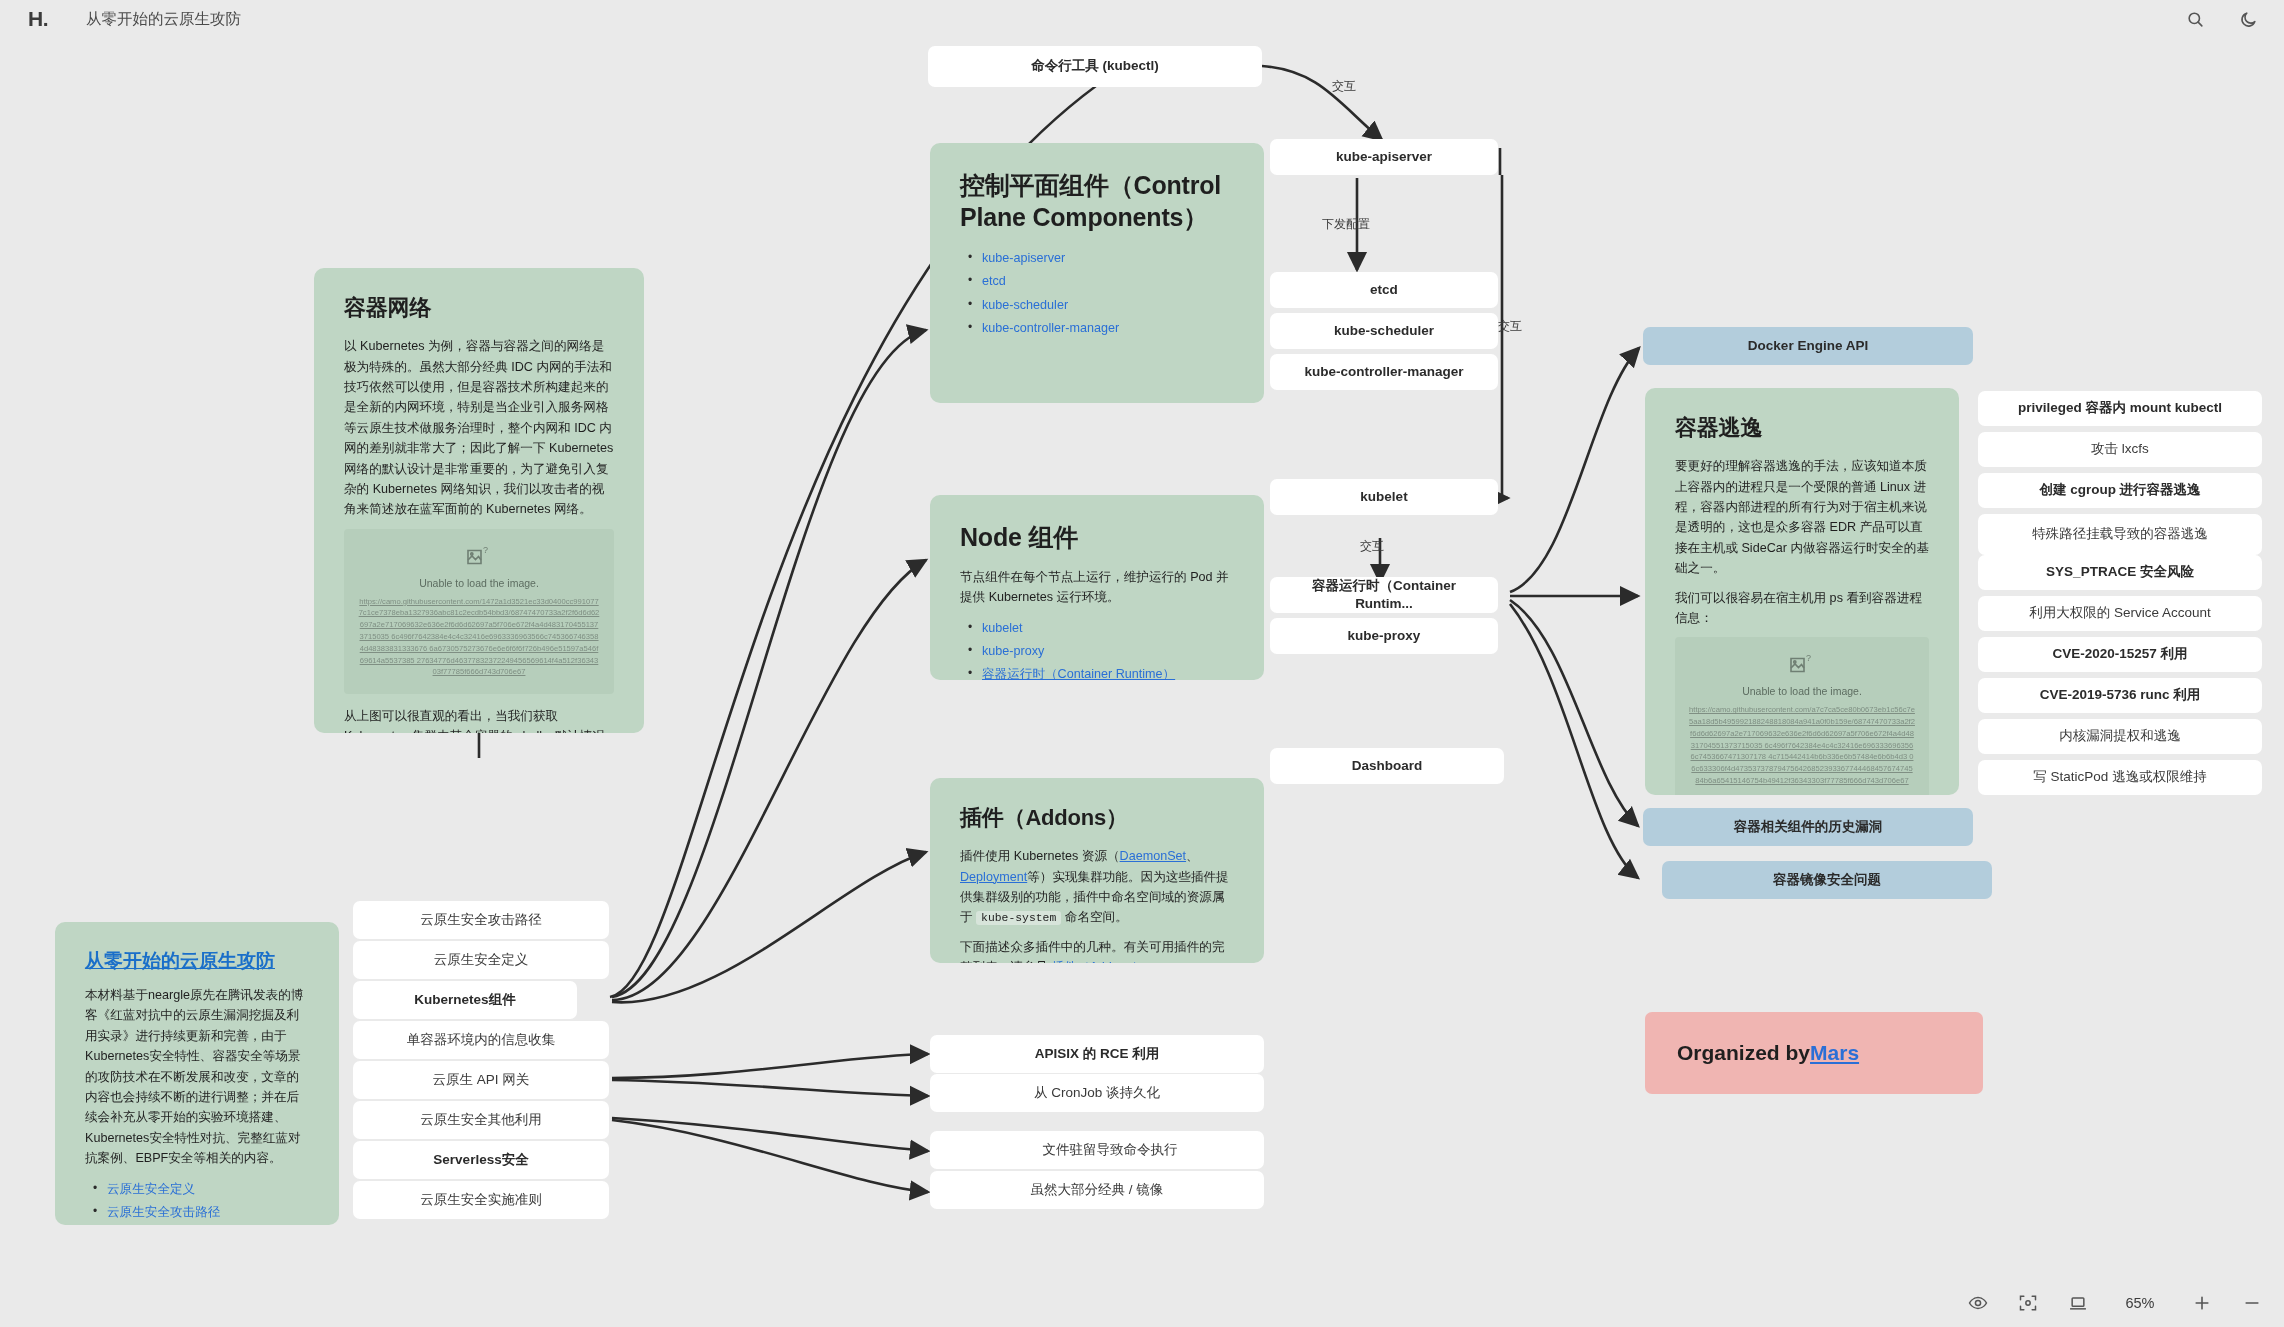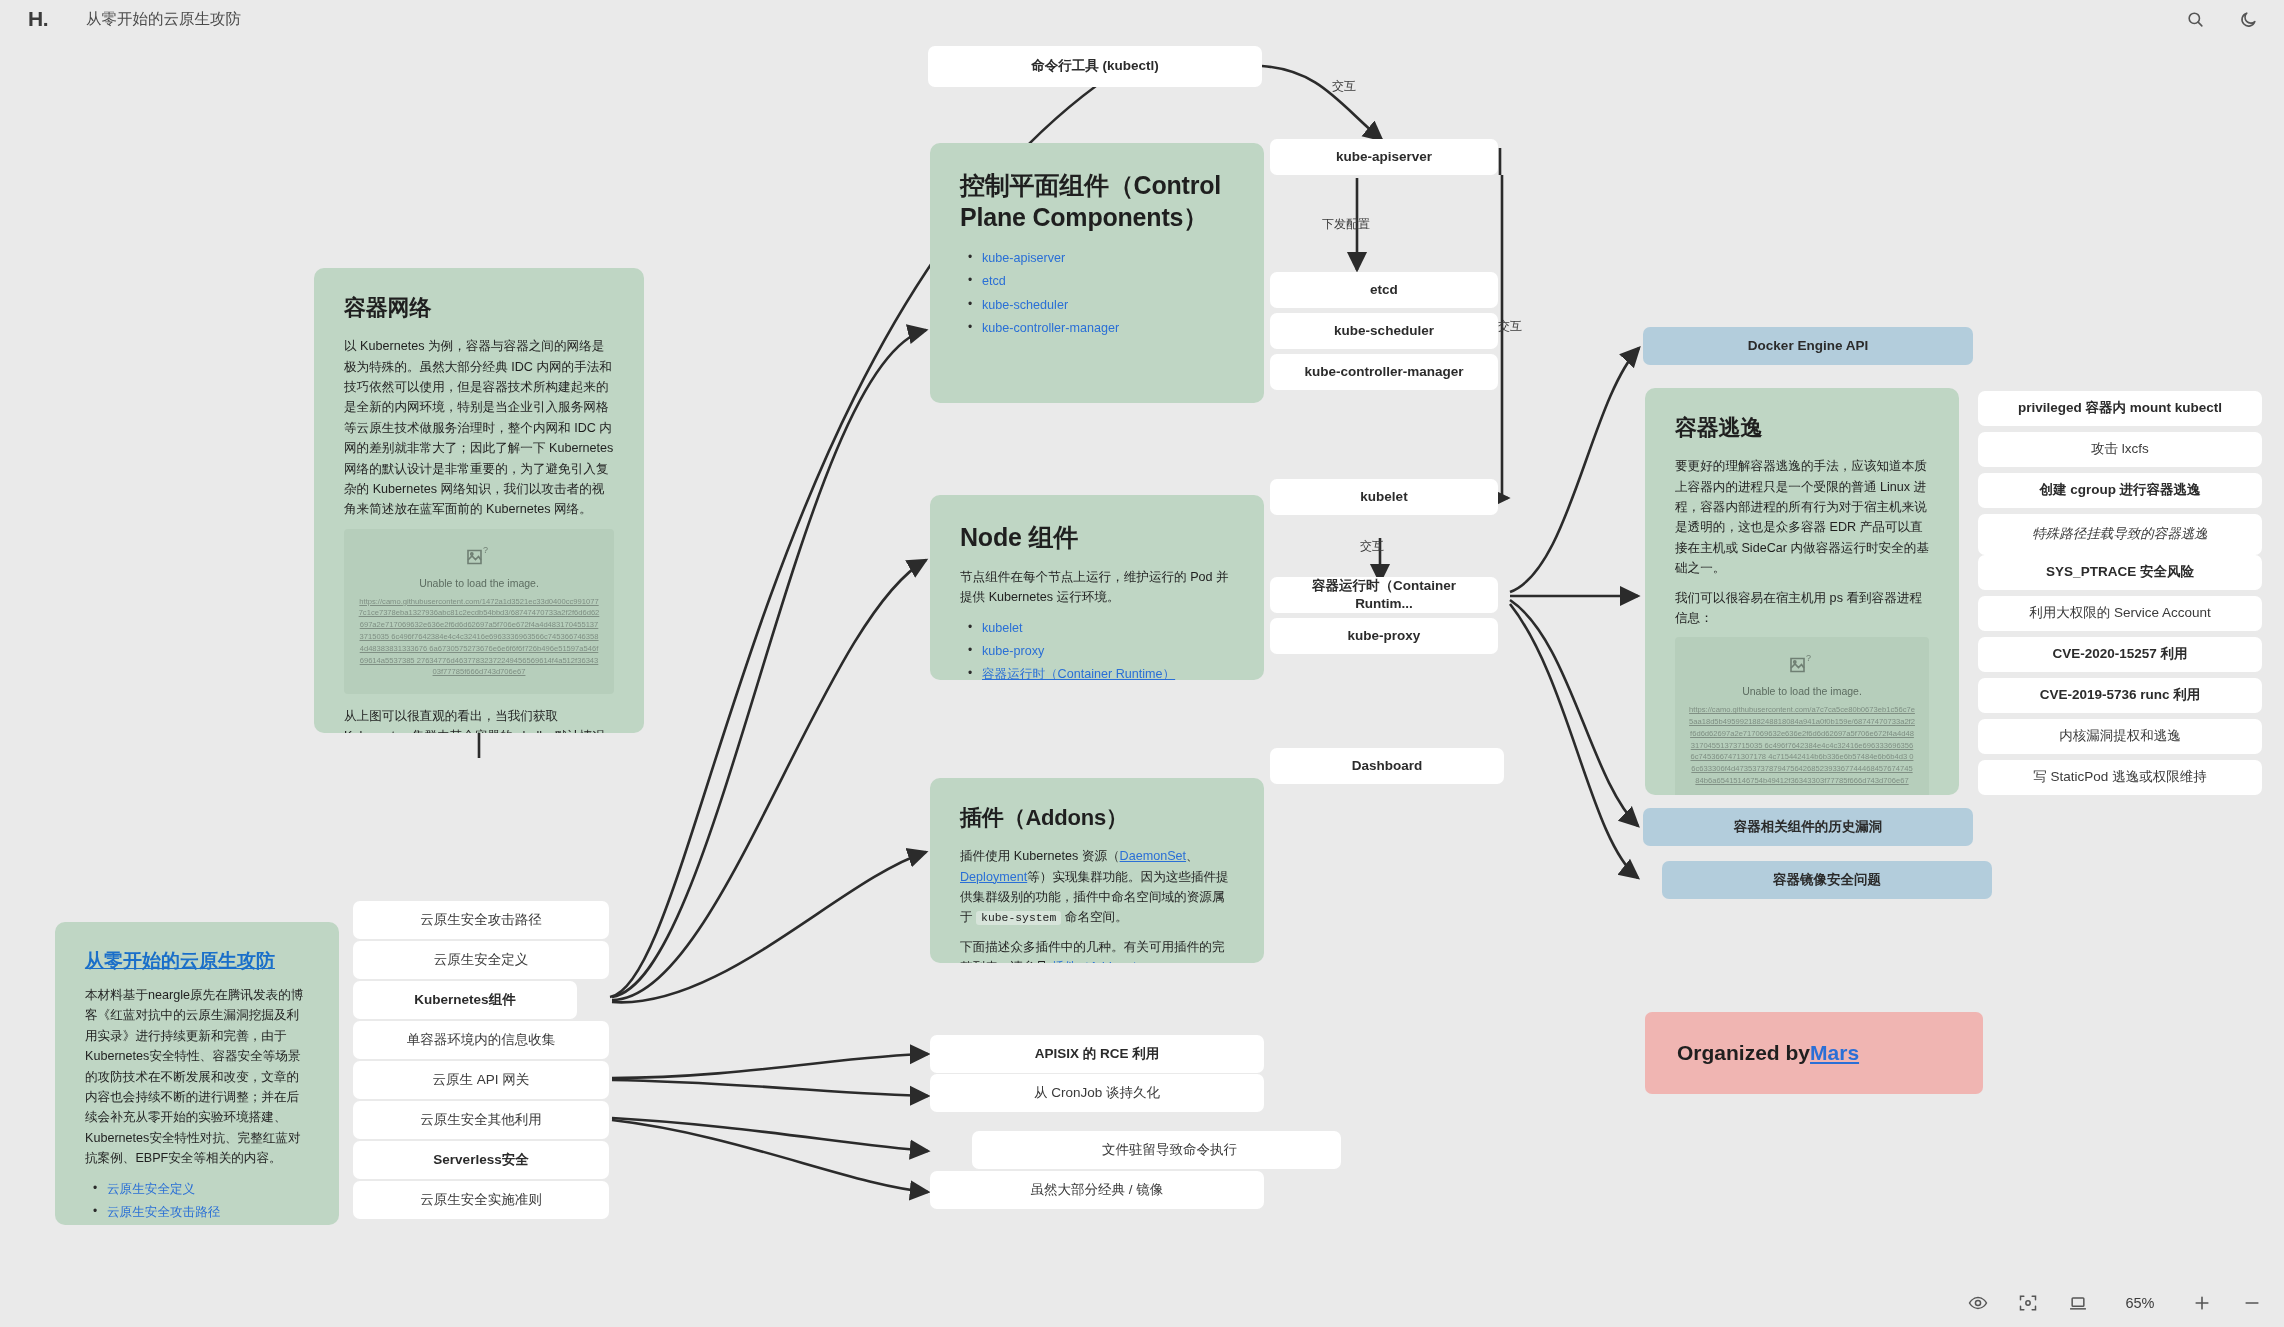--- a/index.html
+++ b/index.html
@@ -256,21 +256,21 @@
 
   </div>
 
   <div class="node blue" style="left:1643px; top:327px; width:330px; height:38px;">Docker Engine API</div>
   <div class="node blue" style="left:1643px; top:808px; width:330px; height:38px;">容器相关组件的历史漏洞</div>
   <div class="node blue" style="left:1643px; top:861px; width:330px; height:38px;margin-left:19px;">容器镜像安全问题</div>
 
   <div class="node white" style="left:1978px; top:391px; width:284px; height:35px;">privileged 容器内 mount kubectl</div>
   <div class="node white thin" style="left:1978px; top:432px; width:284px; height:35px;">攻击 lxcfs</div>
   <div class="node white" style="left:1978px; top:473px; width:284px; height:35px;">创建 cgroup 进行容器逃逸</div>
-  <div class="node white thin" style="left:1978px; top:514px; width:284px; height:41px;font-style:italic;">特殊路径挂载导致的容器逃逸</div>
+  <div class="node white thin" style="left:1978px; top:514px; width:284px; height:41px;">特殊路径挂载导致的容器逃逸</div>
   <div class="node white" style="left:1978px; top:555px; width:284px; height:35px;">SYS_PTRACE 安全风险</div>
   <div class="node white thin" style="left:1978px; top:596px; width:284px; height:35px;">利用大权限的 Service Account</div>
   <div class="node white" style="left:1978px; top:637px; width:284px; height:35px;">CVE-2020-15257 利用</div>
   <div class="node white" style="left:1978px; top:678px; width:284px; height:35px;">CVE-2019-5736 runc 利用</div>
   <div class="node white thin" style="left:1978px; top:719px; width:284px; height:35px;">内核漏洞提权和逃逸</div>
   <div class="node white thin" style="left:1978px; top:760px; width:284px; height:35px;">写 StaticPod 逃逸或权限维持</div>
 
   <div class="node pink" style="left:1645px; top:1012px; width:338px; height:82px; justify-content:flex-start; padding-left:32px;">
     <span style="font-size:21px; font-weight:bold; color:#1f1f1f;">Organized by </span>
       <span style="font-size:21px; font-weight:bold; color:#2a6fd6; text-decoration:underline;">Mars</span>
@@ -291,21 +291,21 @@
   <div class="node white thin" style="left:353px; top:941px; width:256px; height:38px;">云原生安全定义</div>
   <div class="node white" style="left:353px; top:981px; width:224px; height:38px;">Kubernetes组件</div>
   <div class="node white thin" style="left:353px; top:1021px; width:256px; height:38px;">单容器环境内的信息收集</div>
   <div class="node white thin" style="left:353px; top:1061px; width:256px; height:38px;">云原生 API 网关</div>
   <div class="node white thin" style="left:353px; top:1101px; width:256px; height:38px;">云原生安全其他利用</div>
   <div class="node white" style="left:353px; top:1141px; width:256px; height:38px;">Serverless安全</div>
   <div class="node white thin" style="left:353px; top:1181px; width:256px; height:38px;">云原生安全实施准则</div>
 
   <div class="node white" style="left:930px; top:1035px; width:334px; height:38px;">APISIX 的 RCE 利用</div>
   <div class="node white thin" style="left:930px; top:1074px; width:334px; height:38px;">从 CronJob 谈持久化</div>
-  <div class="node white thin" style="left:972px; top:1131px; width:369px; height:38px;padding-left:38px;">文件驻留导致命令执行</div>
+  <div class="node white thin" style="left:930px; top:1131px; width:334px; height:38px;padding-left:38px;">文件驻留导致命令执行</div>
   <div class="node white thin" style="left:930px; top:1171px; width:334px; height:38px;">虽然大部分经典 / 镜像</div>
 
   <div id="bottombar">
     <span>
       <svg class="bb-icon" viewBox="0 0 24 24" fill="none" stroke="currentColor" stroke-width="1.8">
         <path d="M1.8 12S5.5 5.5 12 5.5 22.2 12 22.2 12 18.5 18.5 12 18.5 1.8 12 1.8 12z"></path>
         <circle cx="12" cy="12" r="3.1"></circle>
       </svg>
     </span>
     <span>

